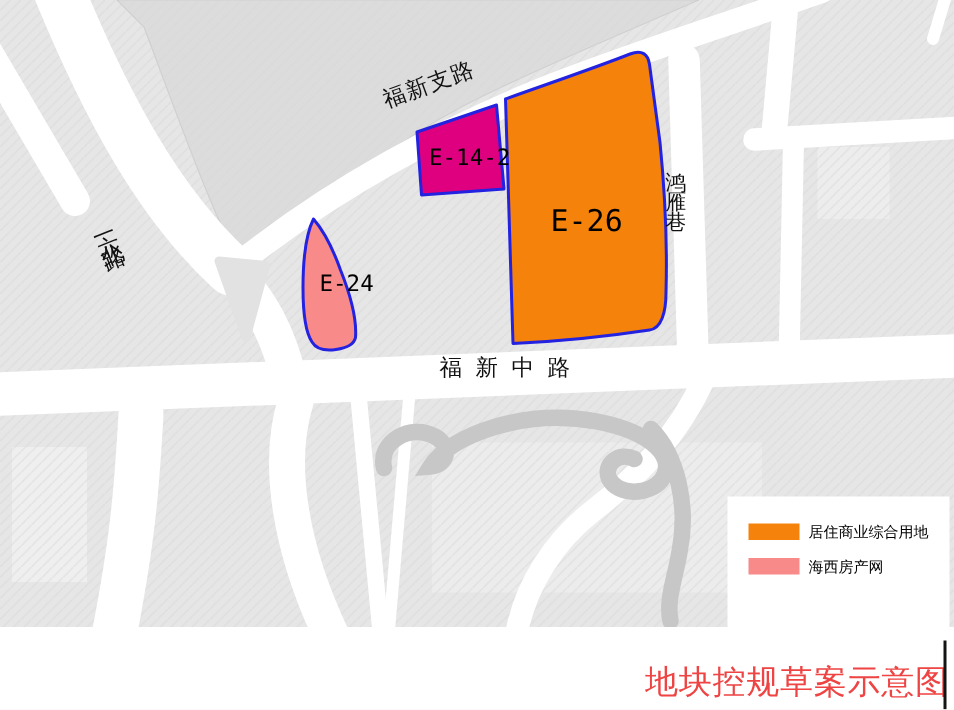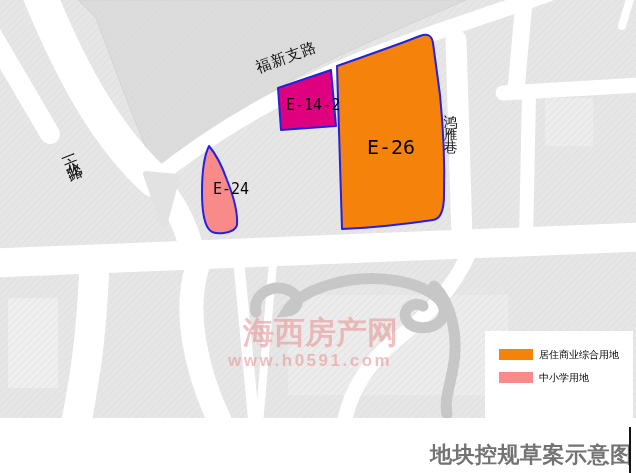--- a/index.html
+++ b/index.html
@@ -22,21 +22,21 @@
   
   .wm{position:absolute;font-weight:bold;opacity:.62;}
   #wm-1{left:243px;top:312px;font-size:31px;letter-spacing:0;}
   #wm-2{left:228px;top:351px;font-size:17px;letter-spacing:2.5px;}
   
   #legend{position:absolute;left:485px;top:331px;width:148px;height:88px;background:#fff;box-sizing:border-box;padding:12px 0 0 14px;}
   .legend-row{display:flex;align-items:center;height:23px;}
   .swatch{width:34px;height:11px;margin-right:6px;flex:0 0 auto;}
   .legend-label{font-size:10px;color:#000;}
   
-  #title{position:absolute;left:430px;top:440px;font-size:22px;font-weight:700;color:#737373;letter-spacing:.5px;}
+  #title{position:absolute;left:430px;top:440px;font-size:22px;font-weight:400;color:#ef4444;letter-spacing:.5px;}
   #frame-line{position:absolute;left:629px;top:427px;width:2px;height:46px;background:#141414;}
 </style>
 </head>
 <body>
 
 <div id="stage">
 
   <svg id="map-svg" width="636" height="418" viewBox="0 0 636 418">
     <defs>
       <pattern id="hatch" width="7" height="7" patternUnits="userSpaceOnUse">
@@ -79,35 +79,34 @@
     <g stroke-width="2" stroke-linejoin="round">
       <path d="M 278,88 L 331,70 L 336,126 L 281,130 Z" stroke="#2222E0" fill="#DF0080"></path>
       <path d="M 337,66 C 365,56 400,44 420,36 C 428,33 432,36 433,43 L 440,95 C 443,125 445,160 444,195 C 444,208 441,219 433,220 C 400,225 364,228 342,229 Z" stroke="#2222E0" fill="#F5820A"></path>
       <path d="M 209,146 C 204,156 202,172 202,192 C 202,210 204,222 208,228 C 211,233 217,234 224,233 C 231,232 236,230 237,225 C 238,212 233,195 227,180 C 222,166 215,153 209,146 Z" stroke="#2222E0" fill="#F88A8A"></path>
     </g>
   </svg>
 
   <div class="lbl road-lbl" id="lbl-fuxin-branch">福新支路</div>
   <div class="lbl road-lbl vtext" id="lbl-liuyi-north">六一北路</div>
   <div class="lbl vtext" id="lbl-hongyan">鸿雁巷</div>
+  <div class="lbl road-lbl" id="lbl-fuxin-middle">福新中路</div>
 
   <div class="lbl parcel-lbl" id="lbl-e14-2">E-14-2</div>
   <div class="lbl parcel-lbl" id="lbl-e26">E-26</div>
   <div class="lbl parcel-lbl" id="lbl-e24">E-24</div>
 
-  <div class="wm" id="wm-1" style="color: rgb(232, 155, 155);">海西房产网</div>
-  <div class="wm" id="wm-2" style="color: rgb(232, 155, 155);">www.h0591.com</div>
 
   <div id="legend">
     <div class="legend-row">
       <div class="swatch" style="background-color: rgb(245, 130, 10);"></div>
       <div class="legend-label">居住商业综合用地</div>
     </div>
     <div class="legend-row">
       <div class="swatch" style="background-color: rgb(248, 138, 138);"></div>
-      <div class="legend-label">中小学用地</div>
+      <div class="legend-label">海西房产网</div>
     </div>
   </div>
 
   <div id="title">地块控规草案示意图</div>
   <div id="frame-line"></div>
 
 </div>
 
 </body></html>

